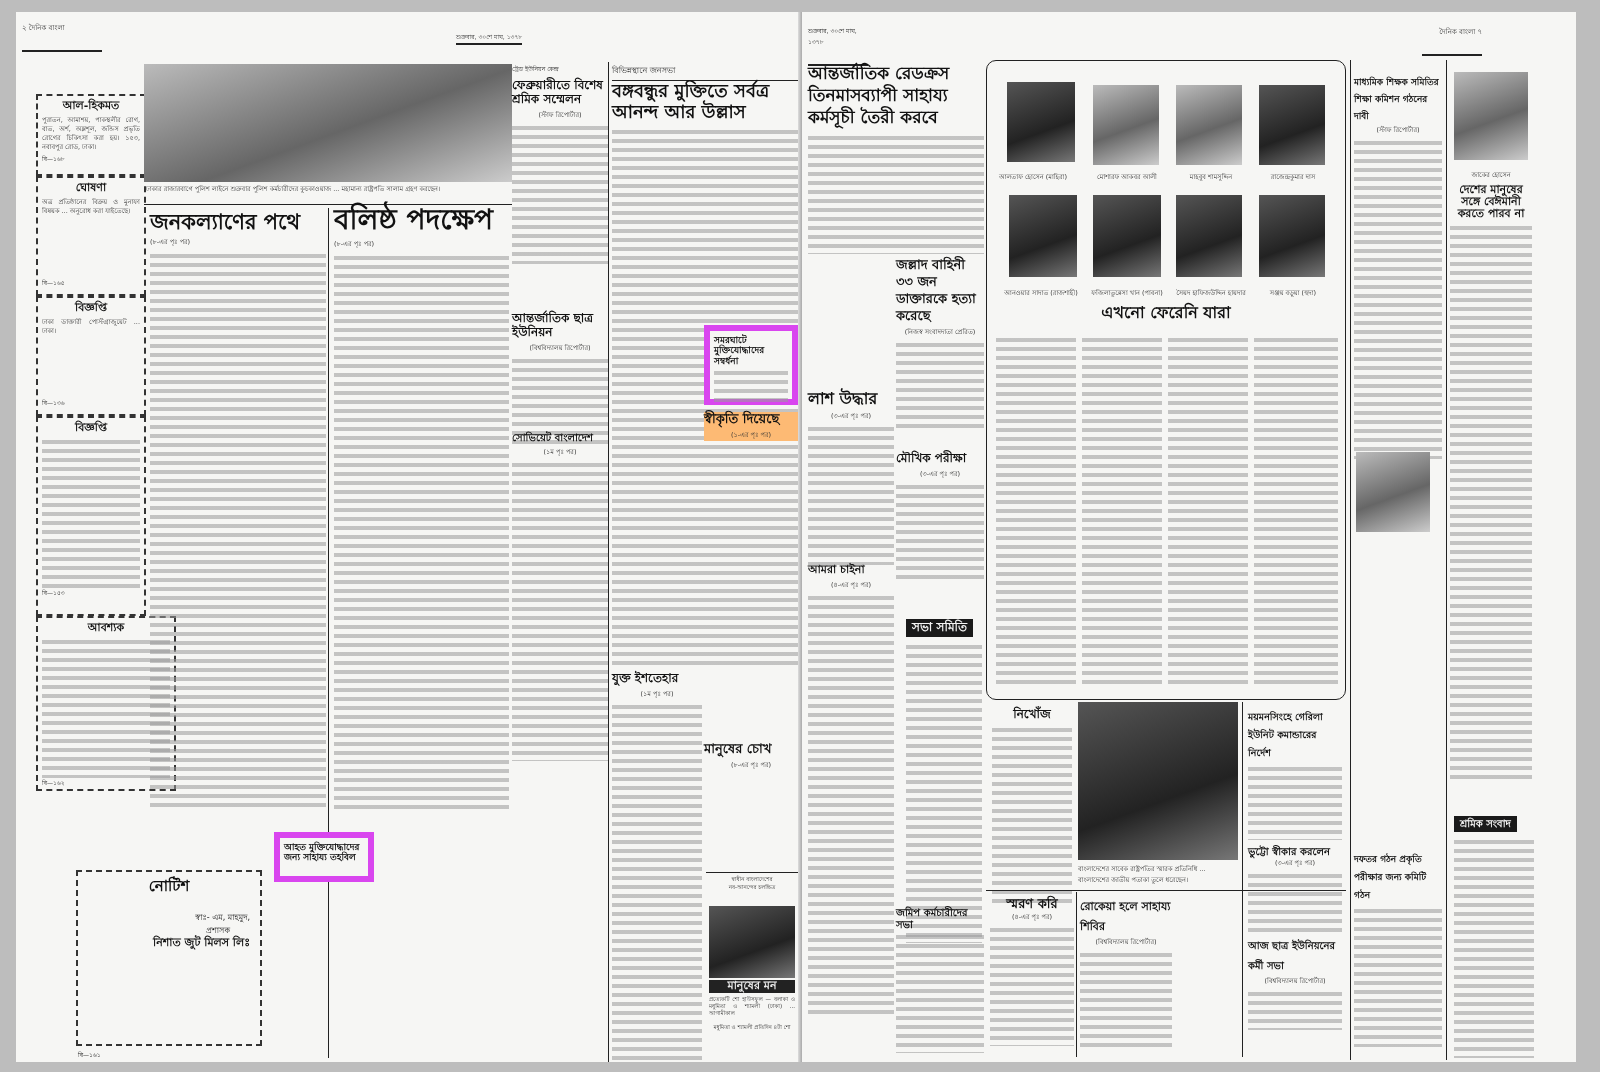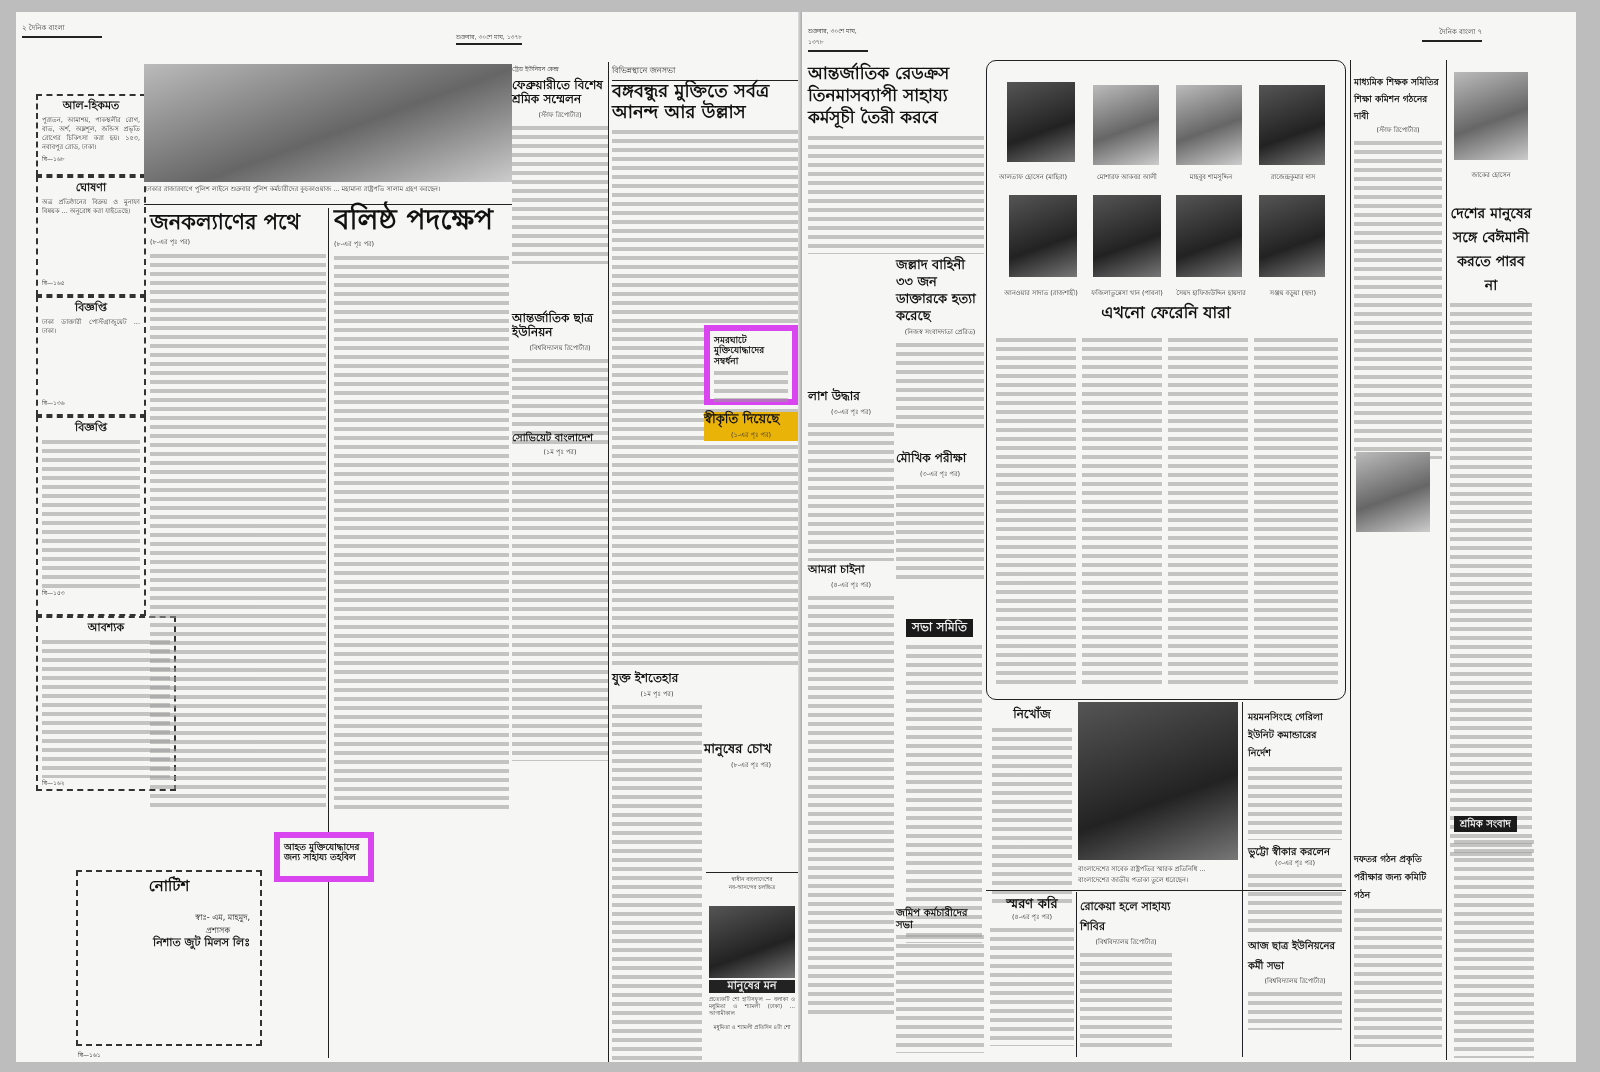--- a/index.html
+++ b/index.html
@@ -4,21 +4,21 @@
 <style>
   *{box-sizing:border-box;margin:0;padding:0}
   html,body{width:1600px;height:1072px;overflow:hidden}
   body{background:#bdbdbd;font-family:"DejaVu Sans",sans-serif;color:#1a1a1a;position:relative}
   .sheet{position:absolute;top:12px;left:16px;width:1560px;height:1050px;background:#f4f4f2;}
   .page{position:absolute;top:0;height:1050px;background:#f6f6f4}
   .page.left{left:0;width:786px;border-right:1px solid #999}
   .page.right{left:786px;width:774px}
   .fold{position:absolute;top:0;left:782px;width:8px;height:1050px;background:linear-gradient(90deg,#ddd,#aaa,#ddd)}
   .abs{position:absolute}
-  .folio{font-size:7px;color:#333;border-bottom:2px solid #222;padding-bottom:2px}
+  .folio{font-size:7px;color:#333;border-bottom:2px solid #222;padding-bottom:16px}
   .hl{font-family:"DejaVu Sans",sans-serif;font-weight:bold;color:#111;line-height:1.15}
   .txt{font-size:6.5px;line-height:9px;color:#333;text-align:justify;overflow:hidden}
   .txtfill{background:repeating-linear-gradient(180deg,transparent 0 2px,#9a9a9a 2px 6px,transparent 6px 9px);opacity:.55}
   .box{border:6px solid #d946ef}
   .wavy{border:2px dashed #333}
   .photo{background:linear-gradient(160deg,#555,#222 60%,#777);}
   .photo.light{background:linear-gradient(160deg,#bbb,#666 55%,#ccc)}
   .caption{font-size:6.5px;color:#333;text-align:center}
   .rule{position:absolute;background:#222}
   .inverse{background:#1a1a1a;color:#f4f4f4;padding:2px 6px}
@@ -104,21 +104,21 @@
       <div class="caption" style="text-align:left;font-size:8px;border-bottom:1px solid #222;padding-bottom:3px">বিভিন্নস্থানে জনসভা</div>
       <div class="hl" style="font-size:18px;">বঙ্গবন্ধুর মুক্তিতে সর্বত্র আনন্দ আর উল্লাস</div>
       <div class="txt txtfill" style="height:540px;margin-top:6px"></div>
     </div>
 
     <div class="abs box" style="left:688px;top:313px;width:94px;height:80px;padding:4px;background:#f6f6f4">
       <div class="hl" style="font-size:9px">সমরঘাটে মুক্তিযোদ্ধাদের সম্বর্ধনা</div>
       <div class="txt txtfill" style="height:38px;margin-top:3px"></div>
     </div>
 
-    <div class="abs" style="left:688px;top:400px;width:94px;background:#eab308">
+    <div class="abs" style="left:688px;top:400px;width:94px;background:#fdba74">
       <div class="hl" style="font-size:13px">স্বীকৃতি দিয়েছে</div>
       <div class="caption" style="margin-top:3px">(১-এর পৃঃ পর)</div>
     </div>
 
     <div class="abs" style="left:596px;top:660px;width:90px">
       <div class="hl" style="font-size:12px">যুক্ত ইশতেহার</div>
       <div class="caption" style="margin-top:3px">(১ম পৃঃ পর)</div>
       <div class="txt txtfill" style="height:360px;margin-top:3px"></div>
     </div>
 
@@ -156,21 +156,21 @@
       <div class="txt txtfill" style="height:120px;margin-top:6px"></div>
     </div>
 
     <div class="abs" style="left:94px;top:244px;width:88px">
       <div class="hl" style="font-size:13px;line-height:17px">জল্লাদ বাহিনী ৩৩ জন ডাক্তারকে হত্যা করেছে</div>
       <div class="caption" style="margin-top:3px">(নিজস্ব সংবাদদাতা প্রেরিত)</div>
       <div class="txt txtfill" style="height:90px;margin-top:3px"></div>
     </div>
 
     <div class="abs" style="left:6px;top:378px;width:86px">
-      <div class="hl" style="font-size:12px">লাশ উদ্ধার</div>
+      <div class="hl" style="font-size:16px">লাশ উদ্ধার</div>
       <div class="caption" style="margin-top:3px">(৩-এর পৃঃ পর)</div>
       <div class="txt txtfill" style="height:140px;margin-top:3px"></div>
     </div>
 
     <div class="abs" style="left:94px;top:440px;width:88px">
       <div class="hl" style="font-size:12px">মৌখিক পরীক্ষা</div>
       <div class="caption" style="margin-top:3px">(৩-এর পৃঃ পর)</div>
       <div class="txt txtfill" style="height:100px;margin-top:3px"></div>
     </div>
 
@@ -258,21 +258,21 @@
 
     <div class="abs" style="left:552px;top:838px;width:88px">
       <div class="hl" style="font-size:9px;line-height:18px">দফতর গঠন প্রকৃতি পরীক্ষার জন্য কমিটি গঠন</div>
       <div class="txt txtfill" style="height:140px;margin-top:3px"></div>
     </div>
 
     <div class="rule" style="left:644px;top:48px;width:1px;height:1000px"></div>
     <div class="abs photo light" style="left:652px;top:60px;width:74px;height:88px"></div>
     <div class="abs" style="left:648px;top:158px;width:82px">
       <div class="caption">জাকের হোসেন</div>
-      <div class="hl center" style="font-size:14px;line-height:24px;margin-top:20px">দেশের মানুষের সঙ্গে বেঈমানী করতে পারব না</div>
+      <div class="hl center" style="font-size:11px;line-height:12px;margin-top:3px">দেশের মানুষের সঙ্গে বেঈমানী করতে পারব না</div>
       <div class="txt txtfill" style="height:560px;margin-top:4px"></div>
     </div>
 
     <div class="abs" style="left:652px;top:800px;width:80px">
       <span class="hl inverse" style="font-size:10px;display:inline-block">শ্রমিক সংবাদ</span>
       <div class="txt txtfill" style="height:220px;margin-top:6px"></div>
     </div>
   </div>
 </div>
 

